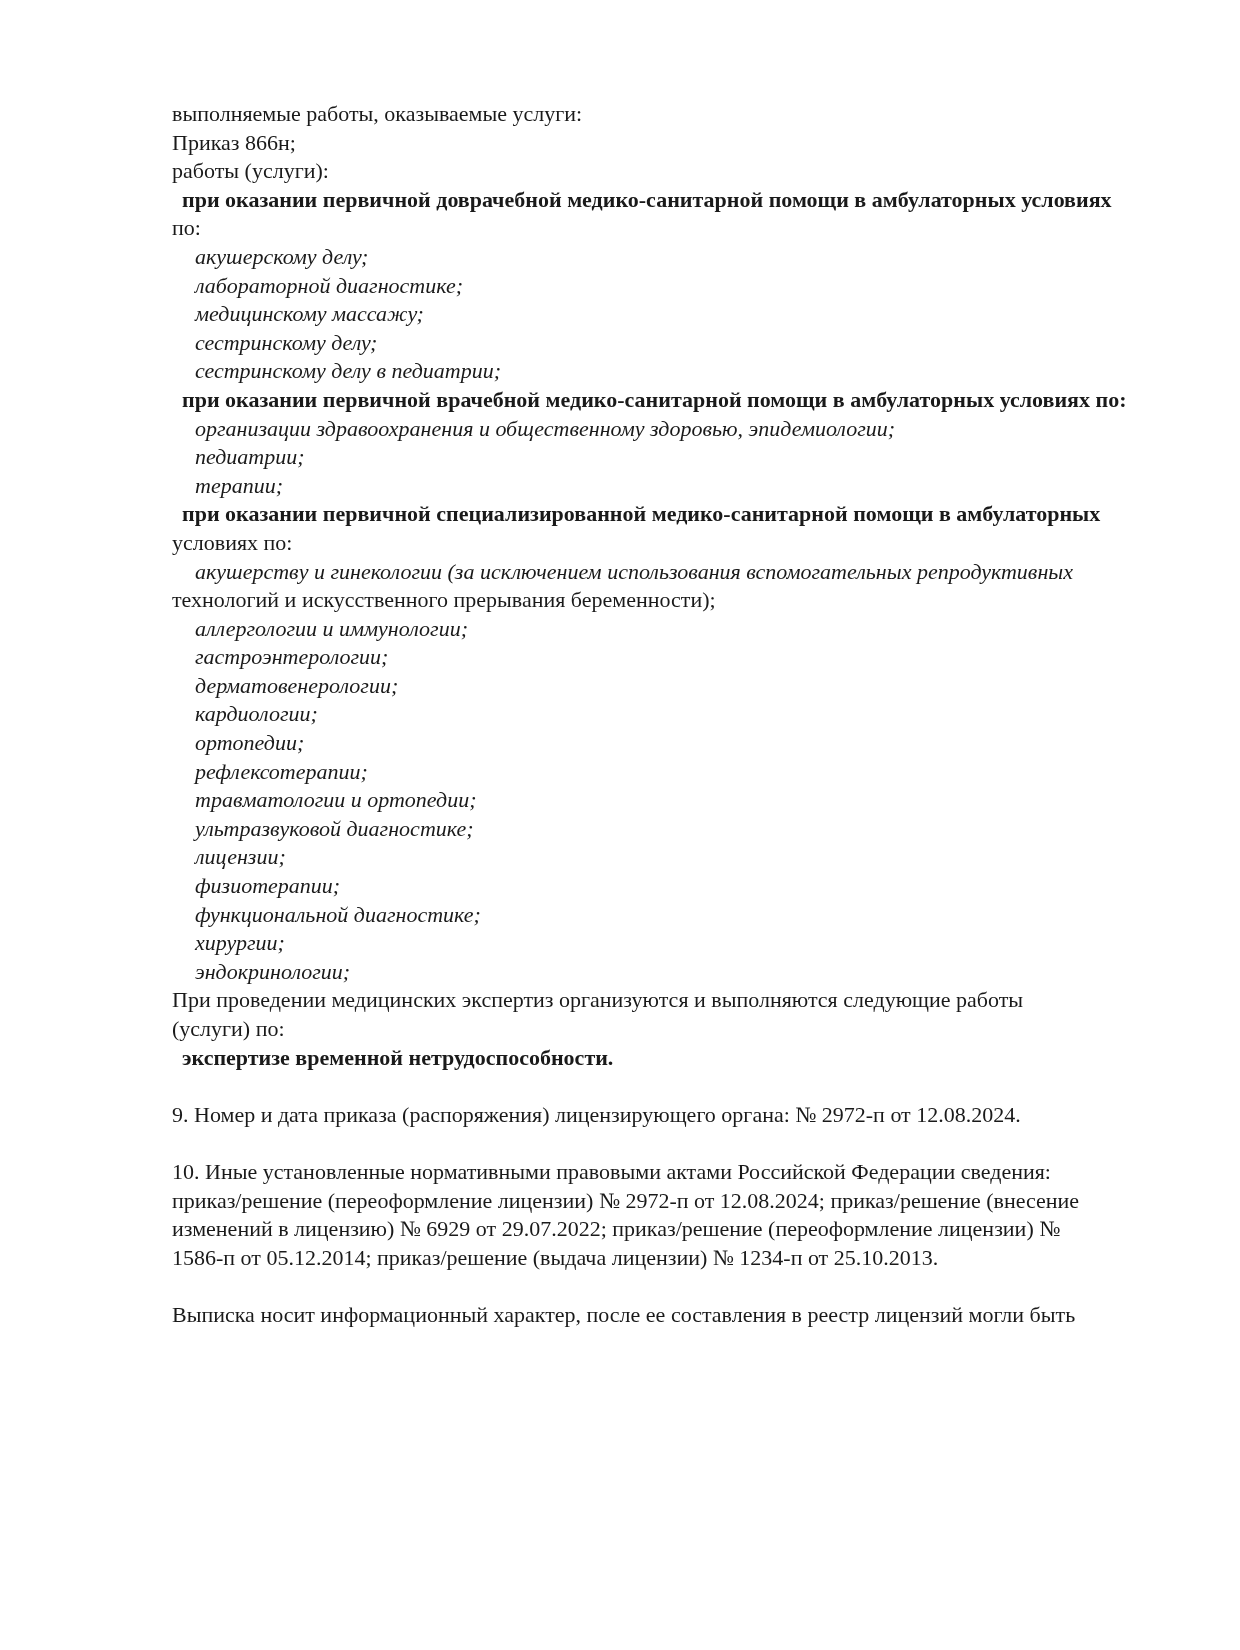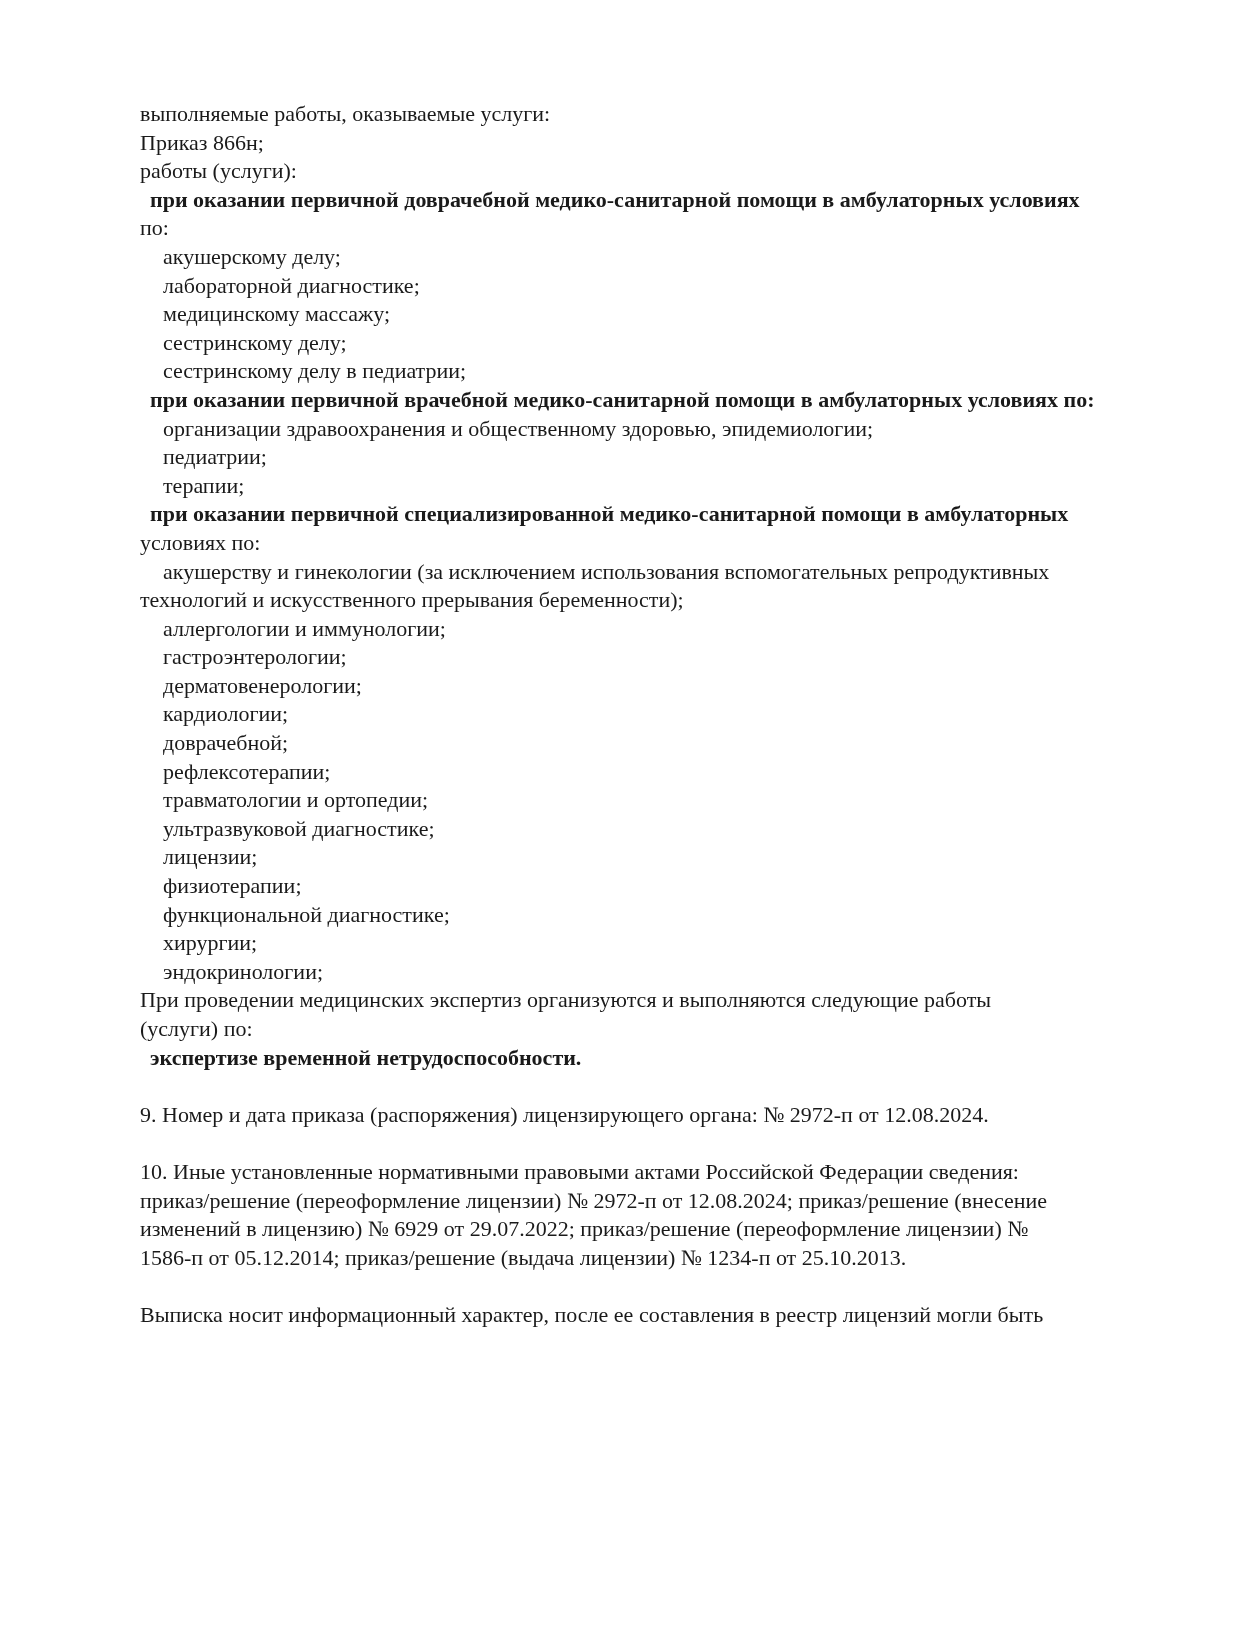--- a/index.html
+++ b/index.html
@@ -2,23 +2,23 @@
 <html><head>
 <meta charset="utf-8">
 <style>
   html, body { margin: 0; padding: 0; background: #ffffff; }
   body { width: 1240px; height: 1650px; position: relative; overflow: hidden; }
   .page {
     position: absolute; left: 140px; top: 100px; width: 990px;
     font-family: "Liberation Serif", serif; font-size: 22px; color: #1a1a1a;
     line-height: 28.6px;
   }
-  .line { white-space: pre; display: block; height: 28.6px; }
+  .line { white-space: pre; display: block; height: 28.6px; margin-left: 32px; }
   .i1 { padding-left: 10px; font-weight: bold; }
-  .i2 { padding-left: 23px; }
+  .i2 { padding-left: 23px; font-style: italic; }
 </style>
 </head>
 <body>
 
 <div class="page" id="page">
     <span class="line">выполняемые работы, оказываемые услуги:</span>
     <span class="line">Приказ 866н;</span>
     <span class="line">работы (услуги):</span>
     <span class="line i1">при оказании первичной доврачебной медико-санитарной помощи в амбулаторных условиях</span>
     <span class="line">по:</span>
@@ -32,21 +32,21 @@
     <span class="line i2">педиатрии;</span>
     <span class="line i2">терапии;</span>
     <span class="line i1">при оказании первичной специализированной медико-санитарной помощи в амбулаторных</span>
     <span class="line">условиях по:</span>
     <span class="line i2">акушерству и гинекологии (за исключением использования вспомогательных репродуктивных</span>
     <span class="line">технологий и искусственного прерывания беременности);</span>
     <span class="line i2">аллергологии и иммунологии;</span>
     <span class="line i2">гастроэнтерологии;</span>
     <span class="line i2">дерматовенерологии;</span>
     <span class="line i2">кардиологии;</span>
-    <span class="line i2">доврачебной;</span>
+    <span class="line i2">ортопедии;</span>
     <span class="line i2">рефлексотерапии;</span>
     <span class="line i2">травматологии и ортопедии;</span>
     <span class="line i2">ультразвуковой диагностике;</span>
     <span class="line i2">лицензии;</span>
     <span class="line i2">физиотерапии;</span>
     <span class="line i2">функциональной диагностике;</span>
     <span class="line i2">хирургии;</span>
     <span class="line i2">эндокринологии;</span>
     <span class="line">При проведении медицинских экспертиз организуются и выполняются следующие работы</span>
     <span class="line">(услуги) по:</span>

